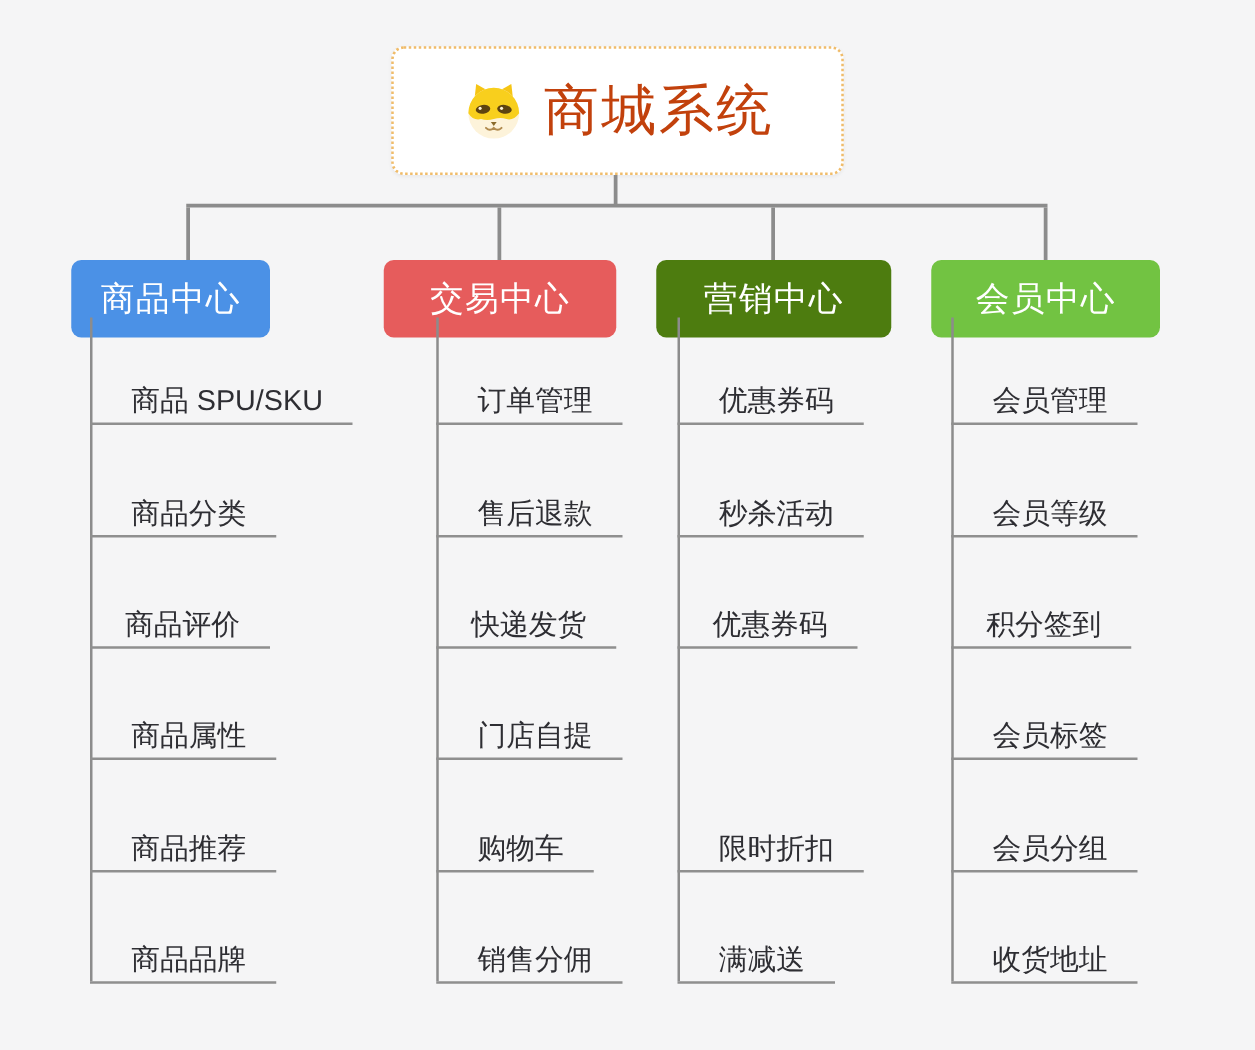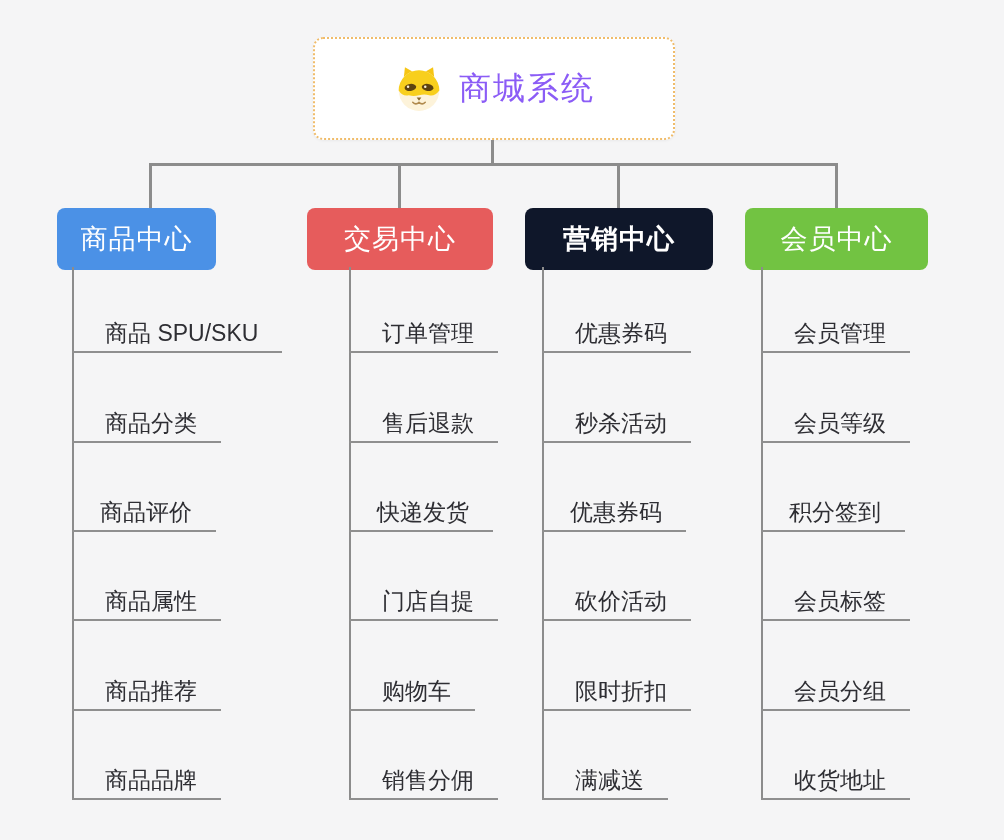--- a/index.html
+++ b/index.html
@@ -6,21 +6,21 @@
   body{font-family:"Liberation Sans","DejaVu Sans",sans-serif;background:#f5f5f6;}
   .canvas{position:relative;width:1004px;height:840px;background:#f5f5f6;overflow:hidden;}
 
   
   .root-node{
     position:absolute;left:313px;top:37px;width:362px;height:103px;
     background:#ffffff;border:2px dotted #f0bc6a;border-radius:10px;
     box-sizing:border-box;display:flex;align-items:center;justify-content:center;gap:14px;
     box-shadow:0 1px 3px rgba(0,0,0,0.05);
   }
-  .root-title{font-size:32px;color:#8b5cf6;letter-spacing:2px;font-weight:400;}
+  .root-title{font-size:44px;color:#c2410c;letter-spacing:2px;font-weight:400;}
   .dog-icon{width:52px;height:50px;flex:0 0 auto;}
 
   
   .line{position:absolute;background:#8c8c8c;}
   .root-stub{left:491px;top:140px;width:3px;height:25px;}
   .bus{left:149px;top:163px;width:689px;height:3px;}
   .drop{top:166px;width:3px;height:42px;}
   .drop.d0{left:149px;} .drop.d1{left:398px;} .drop.d2{left:617px;} .drop.d3{left:835px;}
 
   
@@ -28,21 +28,21 @@
     position:absolute;top:208px;height:62px;border-radius:8px;
     display:flex;align-items:center;justify-content:center;
     color:#ffffff;font-size:27px;letter-spacing:1px;box-sizing:border-box;
   }
   .branch.b0{left:57px;width:159px;}
   .branch.b1{left:307px;width:186px;}
   .branch.b2{left:525px;width:188px;}
   .branch.b3{left:745px;width:183px;}
 
   
-  .col{position:absolute;top:267px;width:250px;height:540px;}
+  .col{position:absolute;top:254px;width:250px;height:540px;}
   .col.c0{left:72px;} .col.c1{left:322px;margin-left:27px;} .col.c2{left:542px;} .col.c3{left:761px;}
   .spine{position:absolute;left:0;top:0;width:2px;height:531px;background:#8c8c8c;}
   .item{
     position:absolute;left:0;white-space:nowrap;
     padding:0 24px 2px 33px;border-bottom:2px solid #8f8f8f;
     font-size:23px;line-height:32px;color:#2e2e33;
   }
   .item.r0{top:50px;} .item.r1{top:140px;} .item.r2{top:229px;padding-left:28px;}
   .item.r3{top:318px;} .item.r4{top:408px;} .item.r5{top:497px;}
 </style>
@@ -73,21 +73,21 @@
   <div class="line drop d1"></div>
   <div class="line drop d2"></div>
   <div class="line drop d3"></div>
 
   <div class="branch b0" style="background: rgb(75, 145, 230);">
     <span>商品中心</span>
   </div>
   <div class="branch b1" style="background: rgb(230, 92, 92);">
     <span>交易中心</span>
   </div>
-  <div class="branch b2" style="background: #0f172a; font-weight: bold;">
+  <div class="branch b2" style="background: #4d7c0f;">
     <span>营销中心</span>
   </div>
   <div class="branch b3" style="background: rgb(114, 195, 66);">
     <span>会员中心</span>
   </div>
 
   <div class="col c0">
     <div class="spine"></div>
     <div class="item r0">商品 SPU/SKU</div>
     <div class="item r1">商品分类</div>
@@ -105,21 +105,20 @@
     <div class="item r3">门店自提</div>
     <div class="item r4">购物车</div>
     <div class="item r5">销售分佣</div>
   </div>
 
   <div class="col c2">
     <div class="spine"></div>
     <div class="item r0">优惠券码</div>
     <div class="item r1">秒杀活动</div>
     <div class="item r2">优惠券码</div>
-    <div class="item r3">砍价活动</div>
     <div class="item r4">限时折扣</div>
     <div class="item r5">满减送</div>
   </div>
 
   <div class="col c3">
     <div class="spine"></div>
     <div class="item r0">会员管理</div>
     <div class="item r1">会员等级</div>
     <div class="item r2">积分签到</div>
     <div class="item r3">会员标签</div>

